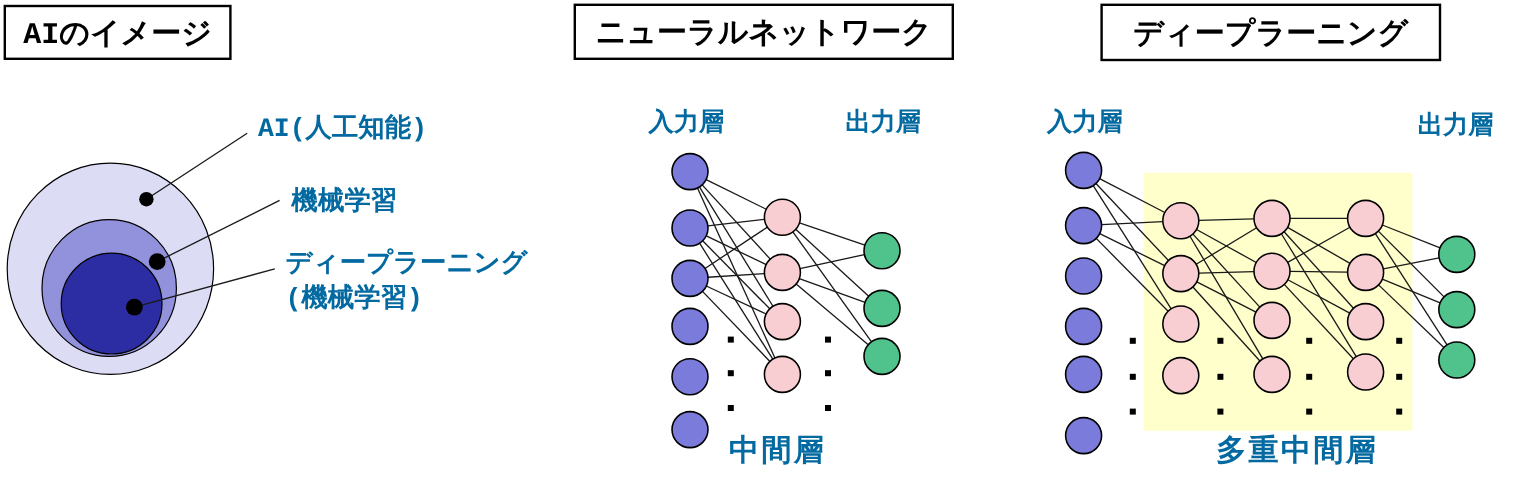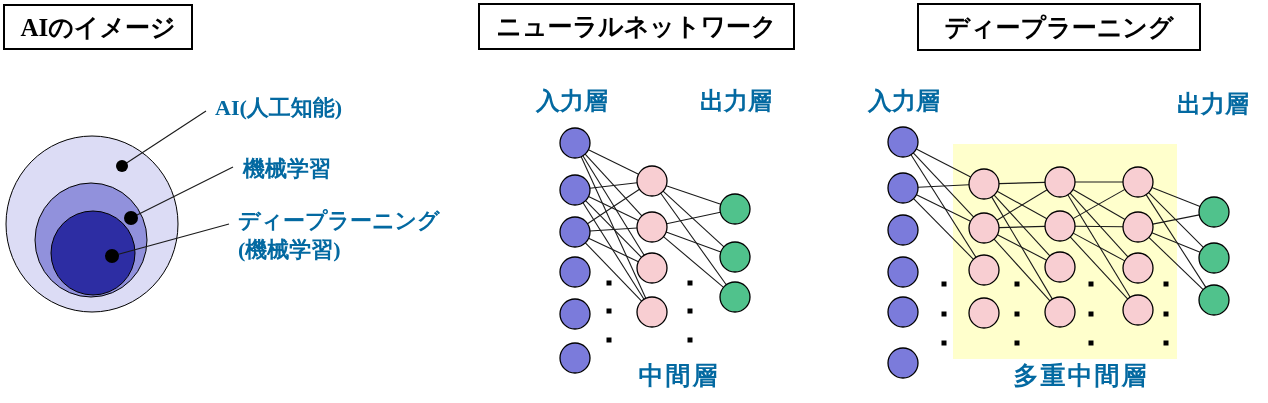--- a/index.html
+++ b/index.html
@@ -1,29 +1,29 @@
 <!DOCTYPE html>
 <html><head>
 <meta charset="utf-8">
 <style>
   html,body{margin:0;padding:0;background:#ffffff;}
   .canvas{
     position:relative;width:1268px;height:394px;background:#ffffff;
-    font-family:Liberation Serif, serif;overflow:hidden;
+    font-family:Liberation Mono, monospace;overflow:hidden;
   }
   #diagram-svg{position:absolute;left:0;top:0;}
   .title-box{
     position:absolute;box-sizing:border-box;border:2px solid #000;background:#fff;
     display:flex;align-items:center;justify-content:center;
     font-weight:bold;font-size:25px;color:#000;white-space:nowrap;
   }
   .lbl{
     position:absolute;font-weight:bold;color:#0369a1;white-space:nowrap;
   }
-  .lbl-center{transform:translate(-50%,-50%);font-size:24px;}
+  .lbl-center{transform:translate(-50%,-50%);font-size:21px;}
   .lbl-bottom{transform:translate(-50%,-50%);font-size:25px;letter-spacing:2px;}
   .venn-lbl{font-size:22px;line-height:29px;}
 </style>
 </head>
 <body>
 
 <div class="canvas">
 
   <svg id="diagram-svg" width="1268" height="403" viewBox="0 0 1268 403">
       <ellipse cx="92" cy="224" rx="86" ry="88" fill="#DCDCF5" stroke="#000000" stroke-width="1"></ellipse>
@@ -148,19 +148,19 @@
 
   <div class="lbl venn-lbl" style="left: 215px; top: 93px;">AI(人工知能)</div>
   <div class="lbl venn-lbl" style="left: 243px; top: 154px;">機械学習</div>
   <div class="lbl venn-lbl" style="left: 238px; top: 206px;">
     <div>ディープラーニング</div>
     <div>(機械学習)</div>
   </div>
 
   <div class="lbl lbl-center" style="left: 572px; top: 101px;">入力層</div>
   <div class="lbl lbl-center" style="left: 736px; top: 101px;">出力層</div>
-  <div class="lbl lbl-bottom" style="left: 679px; top: 375px;">中間層</div>
+  <div class="lbl lbl-bottom" style="left: 648px; top: 375px;">中間層</div>
 
   <div class="lbl lbl-center" style="left: 904px; top: 101px;">入力層</div>
   <div class="lbl lbl-center" style="left: 1213px; top: 104px;">出力層</div>
   <div class="lbl lbl-bottom" style="left: 1081px; top: 375px;">多重中間層</div>
 
 </div>
 
 </body></html>

